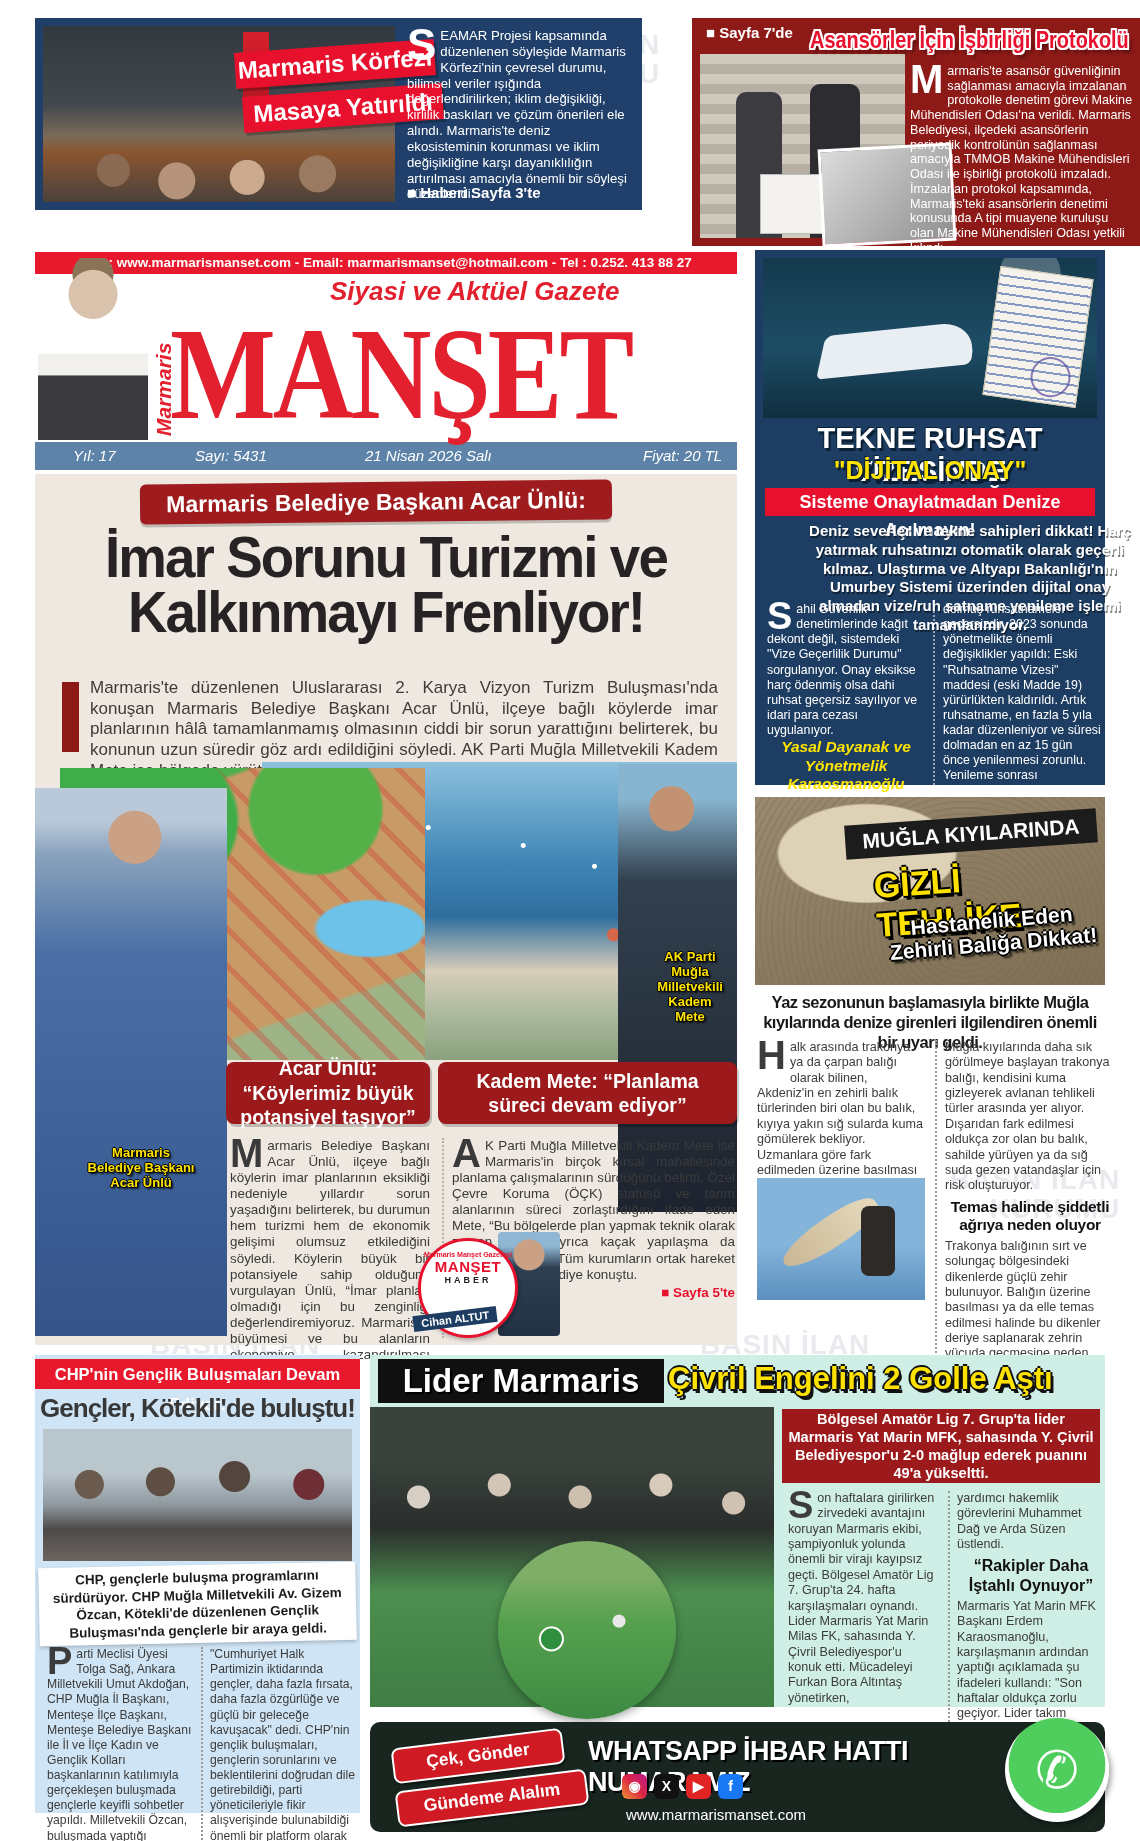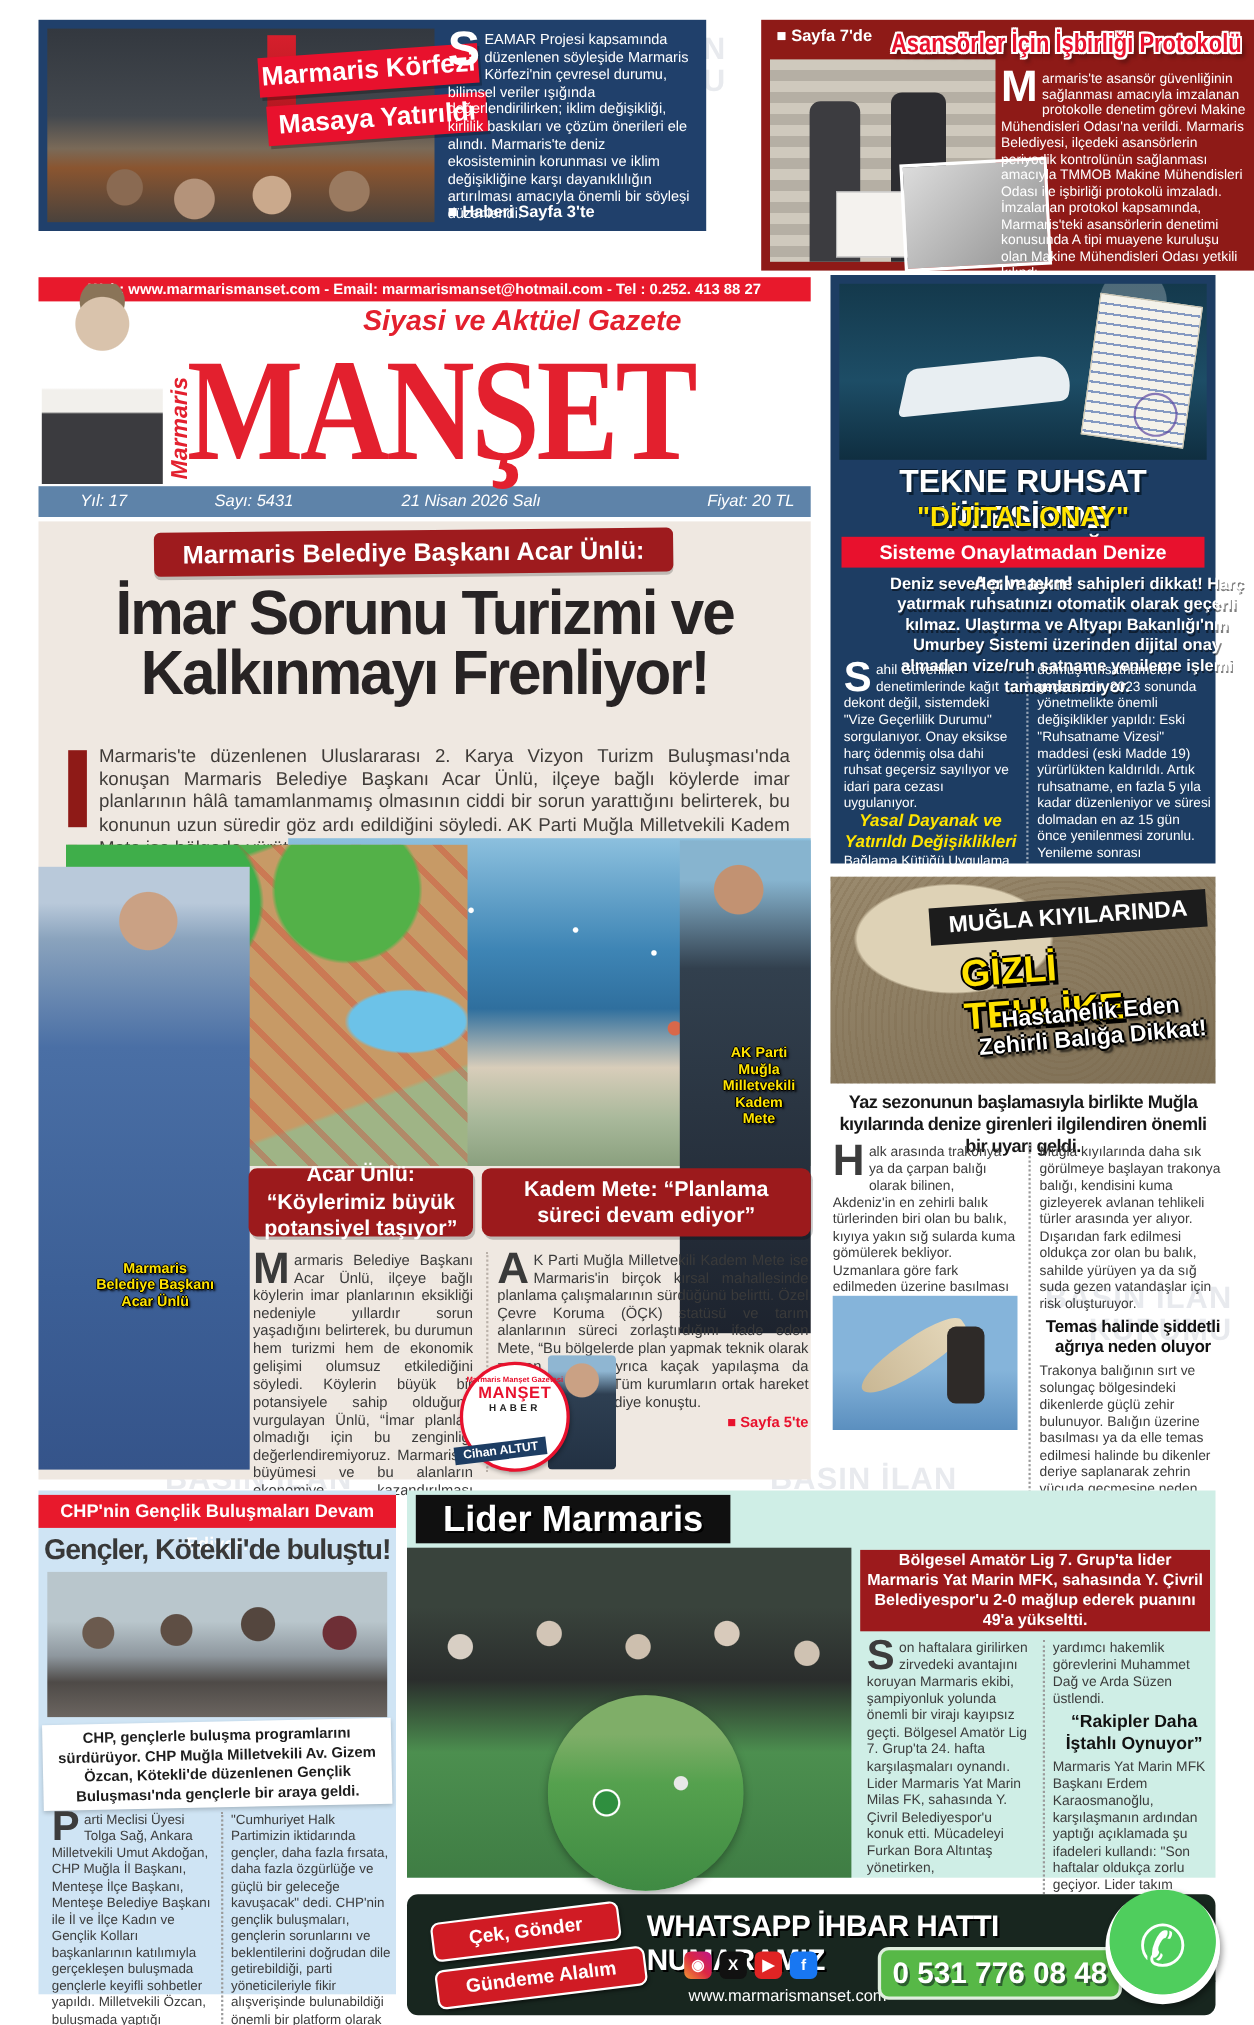--- a/index.html
+++ b/index.html
@@ -268,21 +268,21 @@
     <div class="doccard" style="left:228px;top:14px;width:92px;height:128px">
       <div class="docstamp" style="left:44px;top:82px;width:36px;height:36px"></div>
     </div>
   </div>
   <div class="abs tekhead1" style="left:0;top:172px;width:350px;font-size:29px">TEKNE RUHSAT VİZESİNDE</div>
   <div class="abs tekhead1" style="left:0;top:206px;width:350px;font-size:25px"><span class="yellow">"DİJİTAL ONAY"</span><span> ZORUNLULUĞU:</span></div>
   <div class="abs redstrip" style="left:10px;top:238px;width:330px;height:28px;font-size:18px;line-height:28px">Sisteme Onaylatmadan Denize Açılmayın!</div>
   <div class="abs tekintro" style="left:8px;top:272px;width:334px">Deniz severler ve tekne sahipleri dikkat! Harç yatırmak ruhsatınızı otomatik olarak geçerli kılmaz. Ulaştırma ve Altyapı Bakanlığı'nın Umurbey Sistemi üzerinden dijital onay almadan vize/ruh satname yenileme işlemi tamamlanmıyor.</div>
   <div class="abs tekcol" style="left:12px;top:352px;width:158px">
     <span class="dropcap" style="font-size:38px">S</span><span>ahil Güvenlik denetimlerinde kağıt dekont değil, sistemdeki "Vize Geçerlilik Durumu" sorgulanıyor. Onay eksikse harç ödenmiş olsa dahi ruhsat geçersiz sayılıyor ve idari para cezası uygulanıyor.</span>
-    <div class="teksub"><span>Yasal Dayanak ve</span><br><span>Yatırıldı Değişiklikleri</span></div>
+    <div class="teksub"><span>Yasal Dayanak ve</span><br><span>Yönetmelik Karaosmanoğlu</span></div>
     <span>Bağlama Kütüğü Uygulama Yönetmeliği'ne göre, vizesi yapılmamış veya süresi</span>
   </div>
   <div class="abs tekcol dotdiv" style="left:178px;top:352px;width:158px;padding-left:8px">dolmuş ruhsatnameler geçersizdir. 2023 sonunda yönetmelikte önemli değişiklikler yapıldı: Eski "Ruhsatname Vizesi" maddesi (eski Madde 19) yürürlükten kaldırıldı. Artık ruhsatname, en fazla 5 yıla kadar düzenleniyor ve süresi dolmadan en az 15 gün önce yenilenmesi zorunlu. Yenileme sonrası ruhsatnamenin başlangıç tarihi önceki bitiş tarihine göre ayarlanıyor.</div>
 </div>
 
 <div class="abs fishphoto" style="left:755px;top:797px;width:350px;height:188px">
   <div class="abs blacktag" style="left:90px;top:20px;width:252px;height:34px;font-size:21px;line-height:34px">MUĞLA KIYILARINDA</div>
   <div class="abs giztag" style="left:120px;top:62px;font-size:34px">GİZLİ TEHLİKE</div>
   <div class="abs whitetag" style="left:130px;top:112px;width:215px;font-size:21px"><span>Hastanelik Eden</span><br><span>Zehirli Balığa Dikkat!</span></div>
 </div>
@@ -307,20 +307,21 @@
   <div class="abs chpphoto" style="left:8px;top:74px;width:309px;height:132px"></div>
   <div class="abs chp-cap" style="left:4px;top:210px;width:317px;padding:4px 2px;box-sizing:border-box">CHP, gençlerle buluşma programlarını sürdürüyor. CHP Muğla Milletvekili Av. Gizem Özcan, Kötekli'de düzenlenen Gençlik Buluşması'nda gençlerle bir araya geldi.</div>
   <div class="abs chpcol" style="left:12px;top:292px;width:146px">
     <span class="dropcap" style="font-size:38px">P</span><span>arti Meclisi Üyesi Tolga Sağ, Ankara Milletvekili Umut Akdoğan, CHP Muğla İl Başkanı, Menteşe İlçe Başkanı, Menteşe Belediye Başkanı ile İl ve İlçe Kadın ve Gençlik Kolları başkanlarının katılımıyla gerçekleşen buluşmada gençlerle keyifli sohbetler yapıldı. Milletvekili Özcan, buluşmada yaptığı konuşmada,</span>
   </div>
   <div class="abs chpcol graydot" style="left:166px;top:292px;width:148px;padding-left:7px">"Cumhuriyet Halk Partimizin iktidarında gençler, daha fazla fırsata, daha fazla özgürlüğe ve güçlü bir geleceğe kavuşacak" dedi. CHP'nin gençlik buluşmaları, gençlerin sorunlarını ve beklentilerini doğrudan dile getirebildiği, parti yöneticileriyle fikir alışverişinde bulunabildiği önemli bir platform olarak dikkat çekiyor.</div>
 </div>
 
 <div class="abs sport" style="left:370px;top:1355px;width:735px;height:352px">
   <div class="abs sp-black" style="left:8px;top:4px;width:286px;height:44px;font-size:33px;line-height:44px">Lider Marmaris</div>
+  <div class="abs sp-yellow" style="left:298px;top:6px;font-size:31px;white-space:nowrap"> Çivril Engelini 2 Golle Aştı</div>
   <div class="abs teamphoto" style="left:0;top:52px;width:404px;height:300px"></div>
   <div class="abs sp-lead" style="left:412px;top:54px;width:318px;height:74px;display:flex;align-items:center;padding:0 6px;box-sizing:border-box;background:#9c1a1c">Bölgesel Amatör Lig 7. Grup'ta lider Marmaris Yat Marin MFK, sahasında Y. Çivril Belediyespor'u 2-0 mağlup ederek puanını 49'a yükseltti.</div>
   <div class="abs graycol" style="left:418px;top:136px;width:148px">
     <span class="dropcap" style="font-size:38px">S</span><span>on haftalara girilirken zirvedeki avantajını koruyan Marmaris ekibi, şampiyonluk yolunda önemli bir virajı kayıpsız geçti. Bölgesel Amatör Lig 7. Grup'ta 24. hafta karşılaşmaları oynandı. Lider Marmaris Yat Marin Milas FK, sahasında Y. Çivril Belediyespor'u konuk etti. Mücadeleyi Furkan Bora Altıntaş yönetirken,</span>
   </div>
   <div class="abs graycol graydot" style="left:578px;top:136px;width:148px;padding-left:7px">
     <span>yardımcı hakemlik görevlerini Muhammet Dağ ve Arda Süzen üstlendi.</span>
     <div class="sp-sub" style="margin:4px 0">“Rakipler Daha İştahlı Oynuyor”</div>
     <span>Marmaris Yat Marin MFK Başkanı Erdem Karaosmanoğlu, karşılaşmanın ardından yaptığı açıklamada şu ifadeleri kullandı: "Son haftalar oldukça zorlu geçiyor. Lider takım olduğumuz için rakiplerimiz bize karşı daha istekli oynuyor. Buna rağmen galip gelmeyi başardık."</span>
     <div style="text-align:right;font-weight:bold">■ Cihan ALTUT</div>
@@ -329,17 +330,16 @@
 </div>
 
 <div class="abs wabar" style="left:370px;top:1722px;width:735px;height:110px">
   <div class="abs ribbon" style="left:22px;top:16px;width:168px;height:32px;line-height:30px">Çek, Gönder</div>
   <div class="abs ribbon" style="left:26px;top:58px;width:188px;height:32px;line-height:30px">Gündeme Alalım</div>
   <div class="abs watitle" style="left:218px;top:14px;width:430px">WHATSAPP İHBAR HATTI NUMARAMIZ</div>
   <div class="abs" style="left:252px;top:52px">
     <span class="sicon si-ig">◉</span><span class="sicon si-x">X</span><span class="sicon si-yt">▶</span><span class="sicon si-fb">f</span>
   </div>
   <div class="abs waweb" style="left:226px;top:84px;width:240px;text-align:center">www.marmarismanset.com</div>
-  <div class="abs phonebox" style="left:428px;top:48px;width:216px;height:42px;line-height:42px">0 531 776 08 48</div>
 </div>
 <div class="abs walogo" style="left:1005px;top:1718px;width:104px;height:104px"><span>✆</span></div>
 
 </div>
 
 </body></html>

